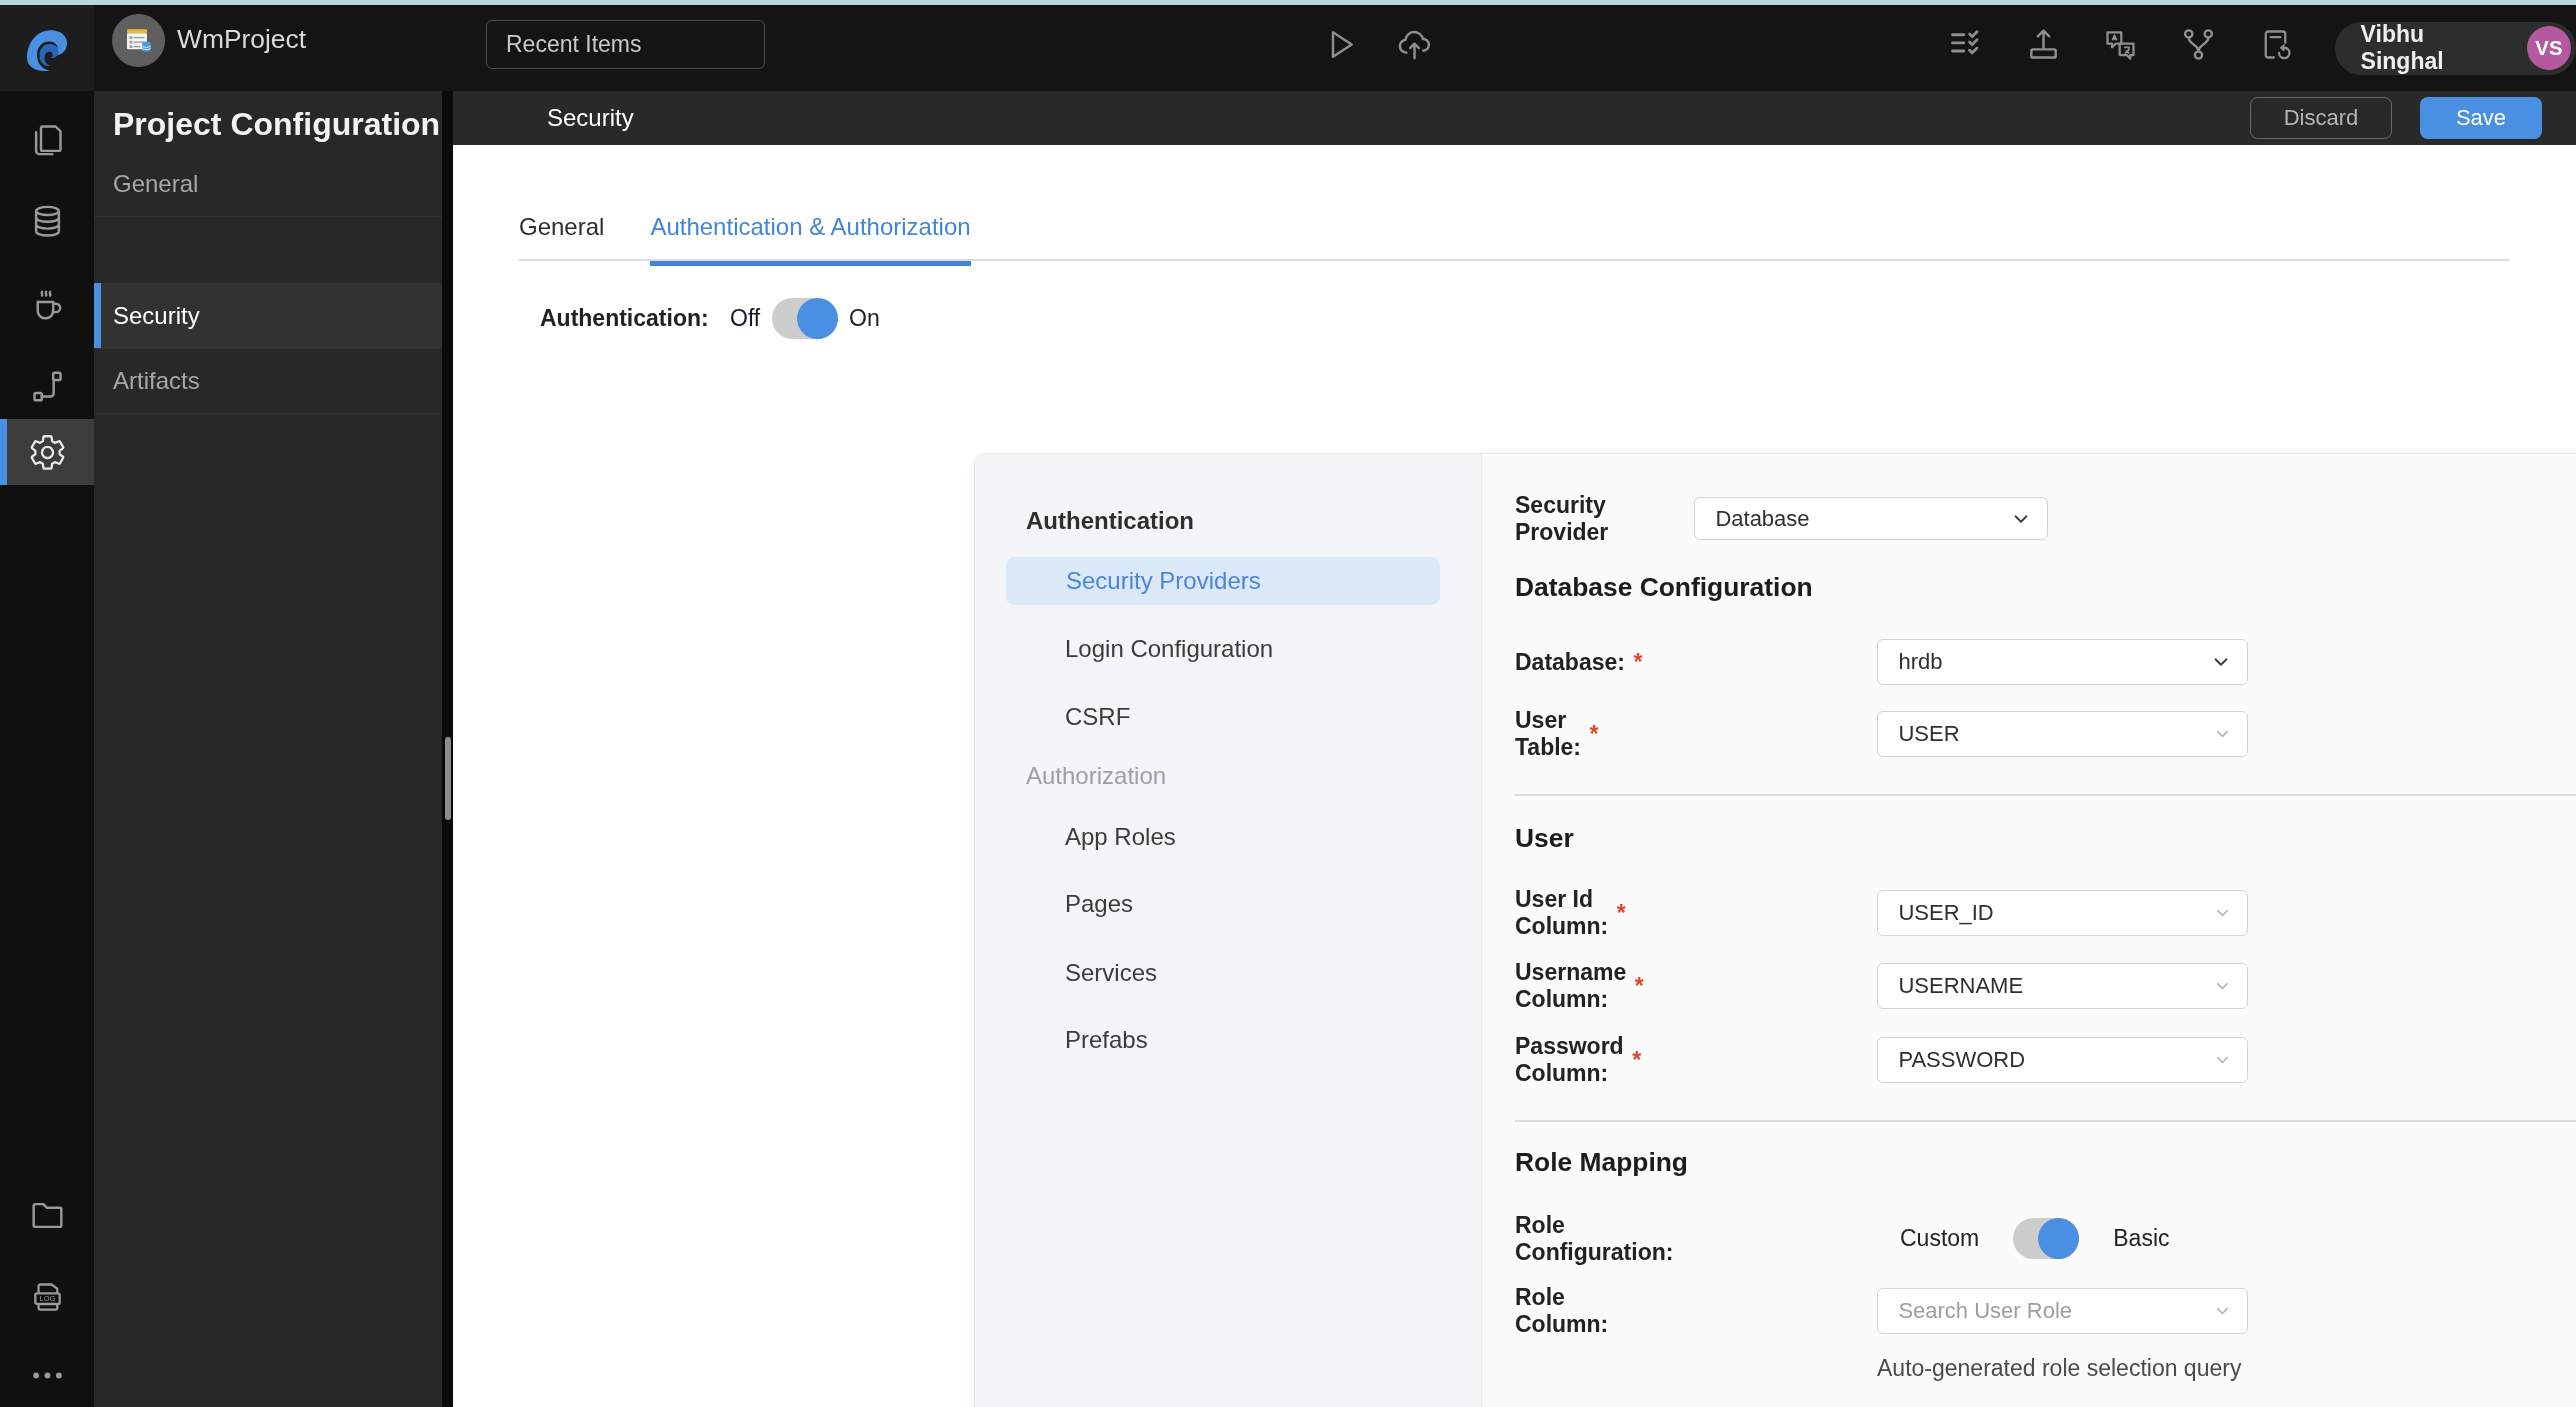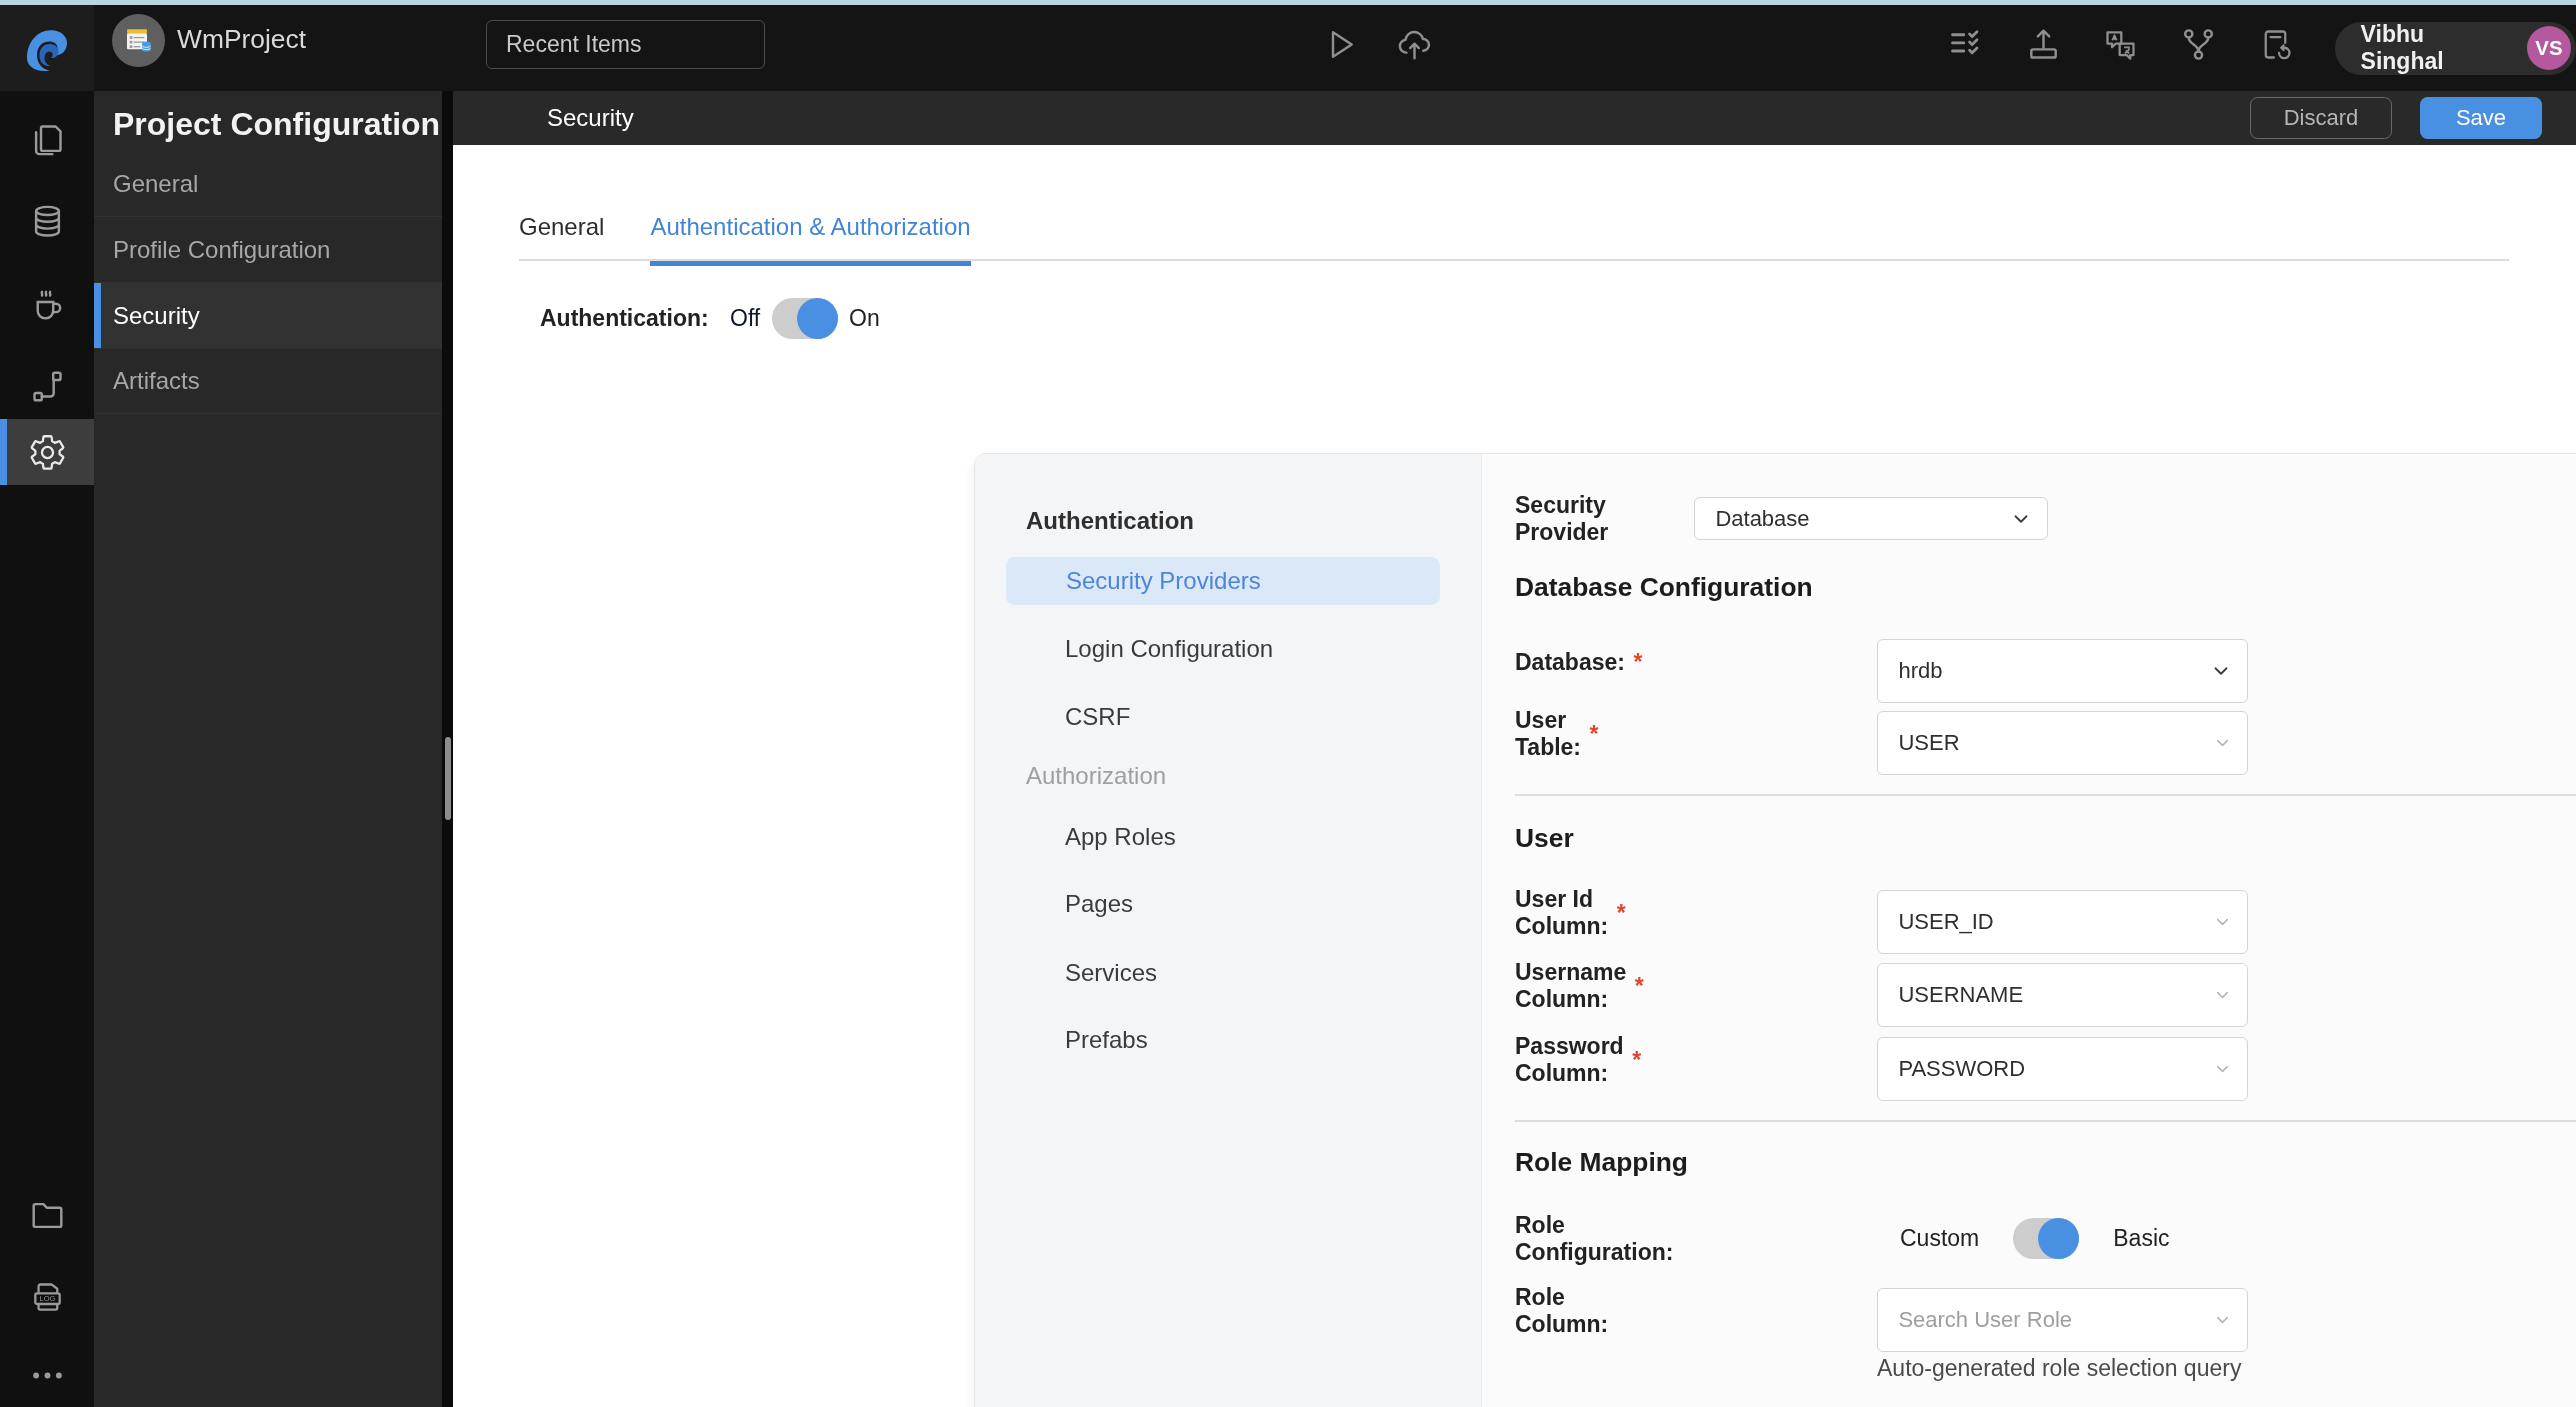--- a/index.html
+++ b/index.html
@@ -66,21 +66,21 @@
   .p-title { position:absolute; left:51px; font-size:24px; font-weight:bold; color:#2f2f2f; }
   .p-subtitle { position:absolute; left:51px; font-size:24px; color:#9aa0a6; }
   .p-item { position:absolute; left:90px; height:48px; display:flex; align-items:center; font-size:24px; color:#3b3b3b; }
   .p-pill { position:absolute; left:31px; width:434px; height:48px; border-radius:8.5px; background:#dbe8f8; color:#4c86d8; display:flex; align-items:center; padding-left:60px; font-size:24px; }
 
   
   .rcontent { position:absolute; left:507px; top:0; right:0; bottom:0; }
   .frow { position:absolute; left:33px; height:46px; }
   .flabel { position:absolute; left:0; top:0; height:46px; display:flex; align-items:center; gap:8.5px; font-size:23px; font-weight:bold; color:#222; }
   .req { color:#e4442e; font-weight:bold; }
-  .select { position:absolute; top:0; height:64px; background:#ffffff; border:1.7px solid #d4d4d4; border-radius:6px; display:flex; align-items:center; padding:0 55px 0 20.4px; font-size:22px; color:#2f2f2f; }
+  .select { position:absolute; top:0; height:46px; background:#ffffff; border:1.7px solid #d4d4d4; border-radius:6px; display:flex; align-items:center; padding:0 55px 0 20.4px; font-size:22px; color:#2f2f2f; }
   .select .chev { position:absolute; right:15.3px; top:50%; transform:translateY(-50%); }
   .select.placeholder { color:#9e9e9e; }
   .heading { position:absolute; left:33px; font-size:26.4px; font-weight:bold; color:#1c1c1c; }
   .hr { position:absolute; left:33px; width:1438px; height:1.7px; background:#dcdcdc; }
   .role-toggle-group { position:absolute; left:385px; top:0; height:43px; display:flex; align-items:center; gap:34px; font-size:23px; color:#222; }
   .caption { position:absolute; left:395px; font-size:23px; color:#4a4a4a; }
 </style>
 </head>
 <body>
 
@@ -223,21 +223,20 @@
         <circle cx="5" cy="12" r="1.8"></circle>
         <circle cx="12" cy="12" r="1.8"></circle>
         <circle cx="19" cy="12" r="1.8"></circle>
       </svg>
   </div>
 </div>
 
 <div class="sidenav">
   <div class="sidenav-title">Project Configuration</div>
   <div class="nav-item" style="top:60px;">General</div>
-  <div class="nav-item" style="top:126px;">Profile Configuration</div>
   <div class="nav-item selected" style="top:192px;">Security</div>
   <div class="nav-item" style="top:257px;">Artifacts</div>
 </div>
 
 <div class="gutter">
   <div class="gutter-handle"></div>
 </div>
 
 <div class="main">
 

